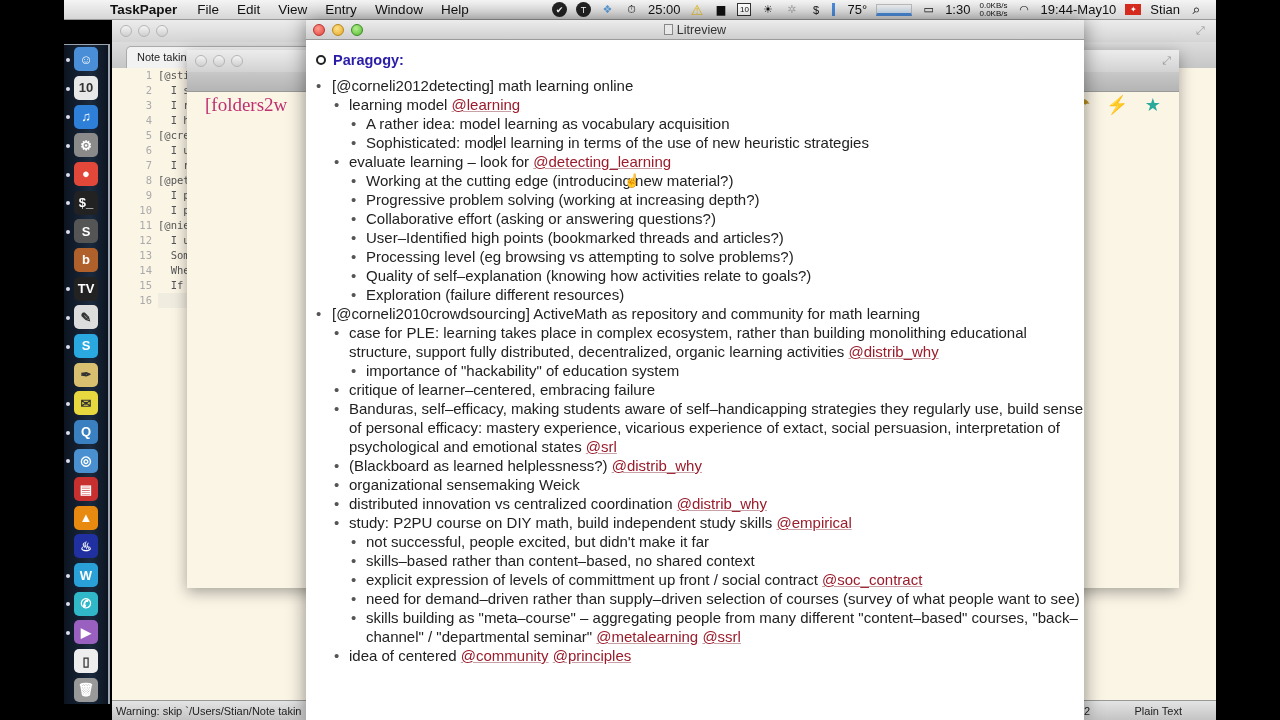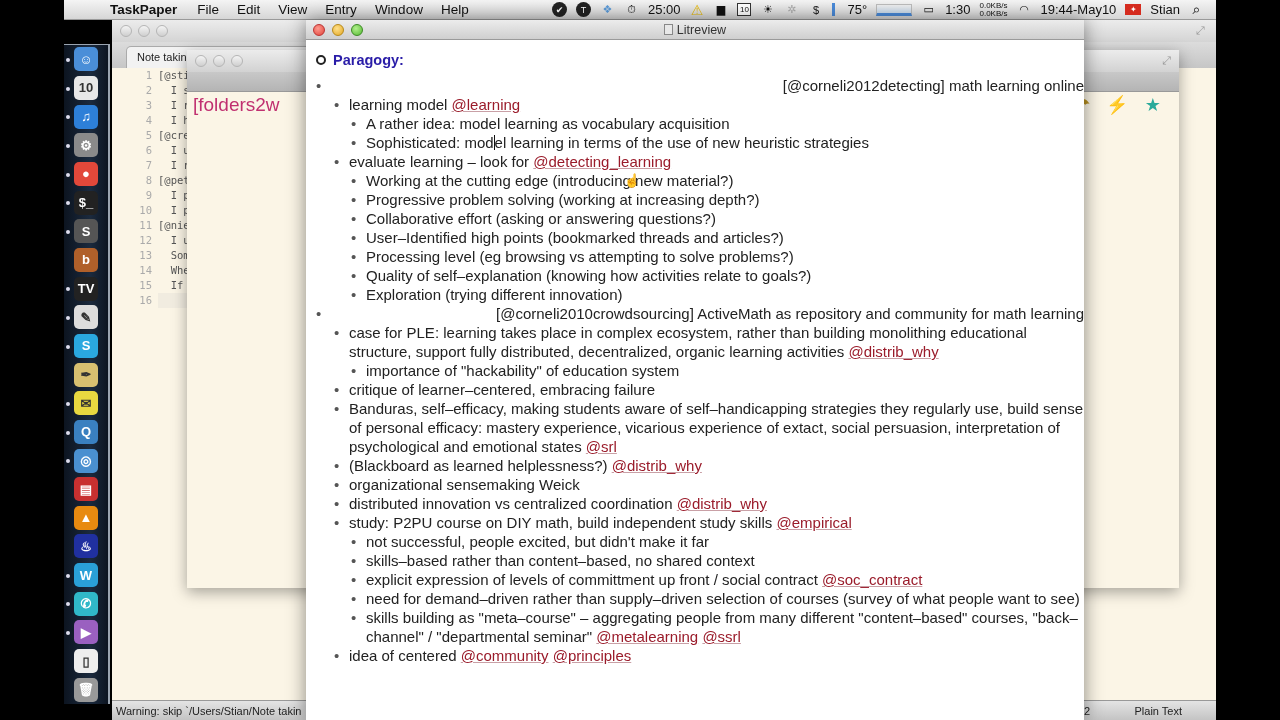--- a/index.html
+++ b/index.html
@@ -64,21 +64,21 @@
   .back-status .pos { position: absolute; right: 126px; }
   .back-resize { position: absolute; right: 6px; top: 4px; width: 14px; height: 14px; color: #999; font-size: 11px; }
 
   .win-term {
     position: absolute; left: 187px; top: 50px; width: 992px; height: 538px;
     background: #fbf5e6; box-shadow: 0 4px 14px rgba(0,0,0,0.35);
   }
   .win-term .titlebar { height: 22px; background: linear-gradient(#ececec, #d2d2d2); display: flex; align-items: center; padding-left: 8px; gap: 6px; position: relative; }
   .win-term .title { position: absolute; left: 0; right: 0; text-align: center; font-size: 11px; color: #333; top: 4px; }
   .win-term .toolbar { height: 20px; background: linear-gradient(#c8c8c8, #b4b4b4); border-bottom: 1px solid #999; }
-  .win-term .prompt { position: absolute; left: 6px; top: 44px; font-family: Liberation Sans, sans-serif; font-size: 19px; color: #c03070; }
+  .win-term .prompt { position: absolute; left: 18px; top: 44px; font-family: Liberation Serif, serif; font-size: 19px; color: #c03070; }
   .term-icons { position: absolute; right: 18px; top: 44px; display: flex; gap: 16px; font-size: 18px; }
   .term-resize { position: absolute; right: 8px; top: 4px; color: #999; font-size: 11px; }
 
   
   .win-main {
     position: absolute; left: 306px; top: 20px; width: 778px; height: 700px;
     background: #fff; box-shadow: 0 0 18px rgba(0,0,0,0.45);
   }
   .win-main .titlebar {
     height: 20px; background: linear-gradient(#ececec, #cfcfcf); border-bottom: 1px solid #9a9a9a;
@@ -91,21 +91,21 @@
   .win-main .title { position: absolute; left: 0; right: 0; top: 3px; text-align: center; font-size: 12.5px; color: #333; }
   .doc-icon { display: inline-block; width: 9px; height: 11px; background: #e8e8e8; border: 1px solid #888; vertical-align: -1px; margin-right: 4px; }
 
   .content { position: absolute; left: 0; top: 20px; right: 0; bottom: 0; padding: 10px 0 0 10px; font-size: 15px; color: #222; }
   .project { display: flex; align-items: center; height: 19px; margin-bottom: 7px; }
   .project-dot { width: 10px; height: 10px; border: 2.5px solid #222; border-radius: 50%; margin-right: 7px; }
   .project-title { color: #2a1da8; font-weight: bold; font-size: 14.5px; }
 
   .item { position: relative; line-height: 19px; }
   .item::before { content: "•"; position: absolute; left: -15px; color: #555; }
-  .l1 { padding-left: 16px; text-align: right; }
+  .l1 { padding-left: 16px; }
   .l1::before { left: 0; }
   .l2 { padding-left: 33px; }
   .l2::before { left: 18px; }
   .l3 { padding-left: 50px; }
   .l3::before { left: 35px; }
   .tag { color: #9a1b2a; text-decoration: underline; text-decoration-color: #c9a0a6; }
   .cursor-ibeam { display: inline-block; width: 1px; height: 15px; background: #111; vertical-align: -2px; }
   .mouse-pointer { position: absolute; left: 624px; top: 173px; font-size: 13px; color: #111; }
 </style>
 </head>
@@ -327,21 +327,21 @@
         <div class="item l2"><span>learning model </span><span class="tag">@learning</span></div>
         <div class="item l3"><span>A rather idea: model learning as vocabulary acquisition</span></div>
         <div class="item l3"><span>Sophisticated: mod<span class="cursor-ibeam"></span>el learning in terms of the use of new heuristic strategies</span></div>
         <div class="item l2"><span>evaluate learning – look for  </span><span class="tag">@detecting_learning</span></div>
         <div class="item l3"><span>Working at the cutting edge (introducing new material?)</span></div>
         <div class="item l3"><span>Progressive problem solving (working at increasing depth?)</span></div>
         <div class="item l3"><span>Collaborative effort (asking or answering questions?)</span></div>
         <div class="item l3"><span>User–Identified high points (bookmarked threads and articles?)</span></div>
         <div class="item l3"><span>Processing level (eg browsing vs attempting to solve problems?)</span></div>
         <div class="item l3"><span>Quality of self–explanation (knowing how activities relate to goals?)</span></div>
-        <div class="item l3"><span>Exploration (trying different innovation)</span></div>
+        <div class="item l3"><span>Exploration (failure different resources)</span></div>
         <div class="item l1"><span>[@corneli2010crowdsourcing] ActiveMath as repository and community for math learning</span></div>
         <div class="item l2"><span>case for PLE: learning takes place in complex ecosystem, rather than building monolithing educational structure, support fully distributed, decentralized, organic learning activities </span><span class="tag">@distrib_why</span></div>
         <div class="item l3"><span>importance of "hackability" of education system</span></div>
         <div class="item l2"><span>critique of learner–centered, embracing failure</span></div>
         <div class="item l2"><span>Banduras, self–efficacy, making students aware of self–handicapping strategies they regularly use, build sense of personal efficacy: mastery experience, vicarious experience of extact, social persuasion, interpretation of psychological and emotional states </span><span class="tag">@srl</span></div>
         <div class="item l2"><span>(Blackboard as learned helplessness?) </span><span class="tag">@distrib_why</span></div>
         <div class="item l2"><span>organizational sensemaking Weick</span></div>
         <div class="item l2"><span>distributed innovation vs centralized coordination </span><span class="tag">@distrib_why</span></div>
         <div class="item l2"><span>study: P2PU course on DIY math, build independent study skills </span><span class="tag">@empirical</span></div>
         <div class="item l3"><span>not successful, people excited, but didn't make it far</span></div>

